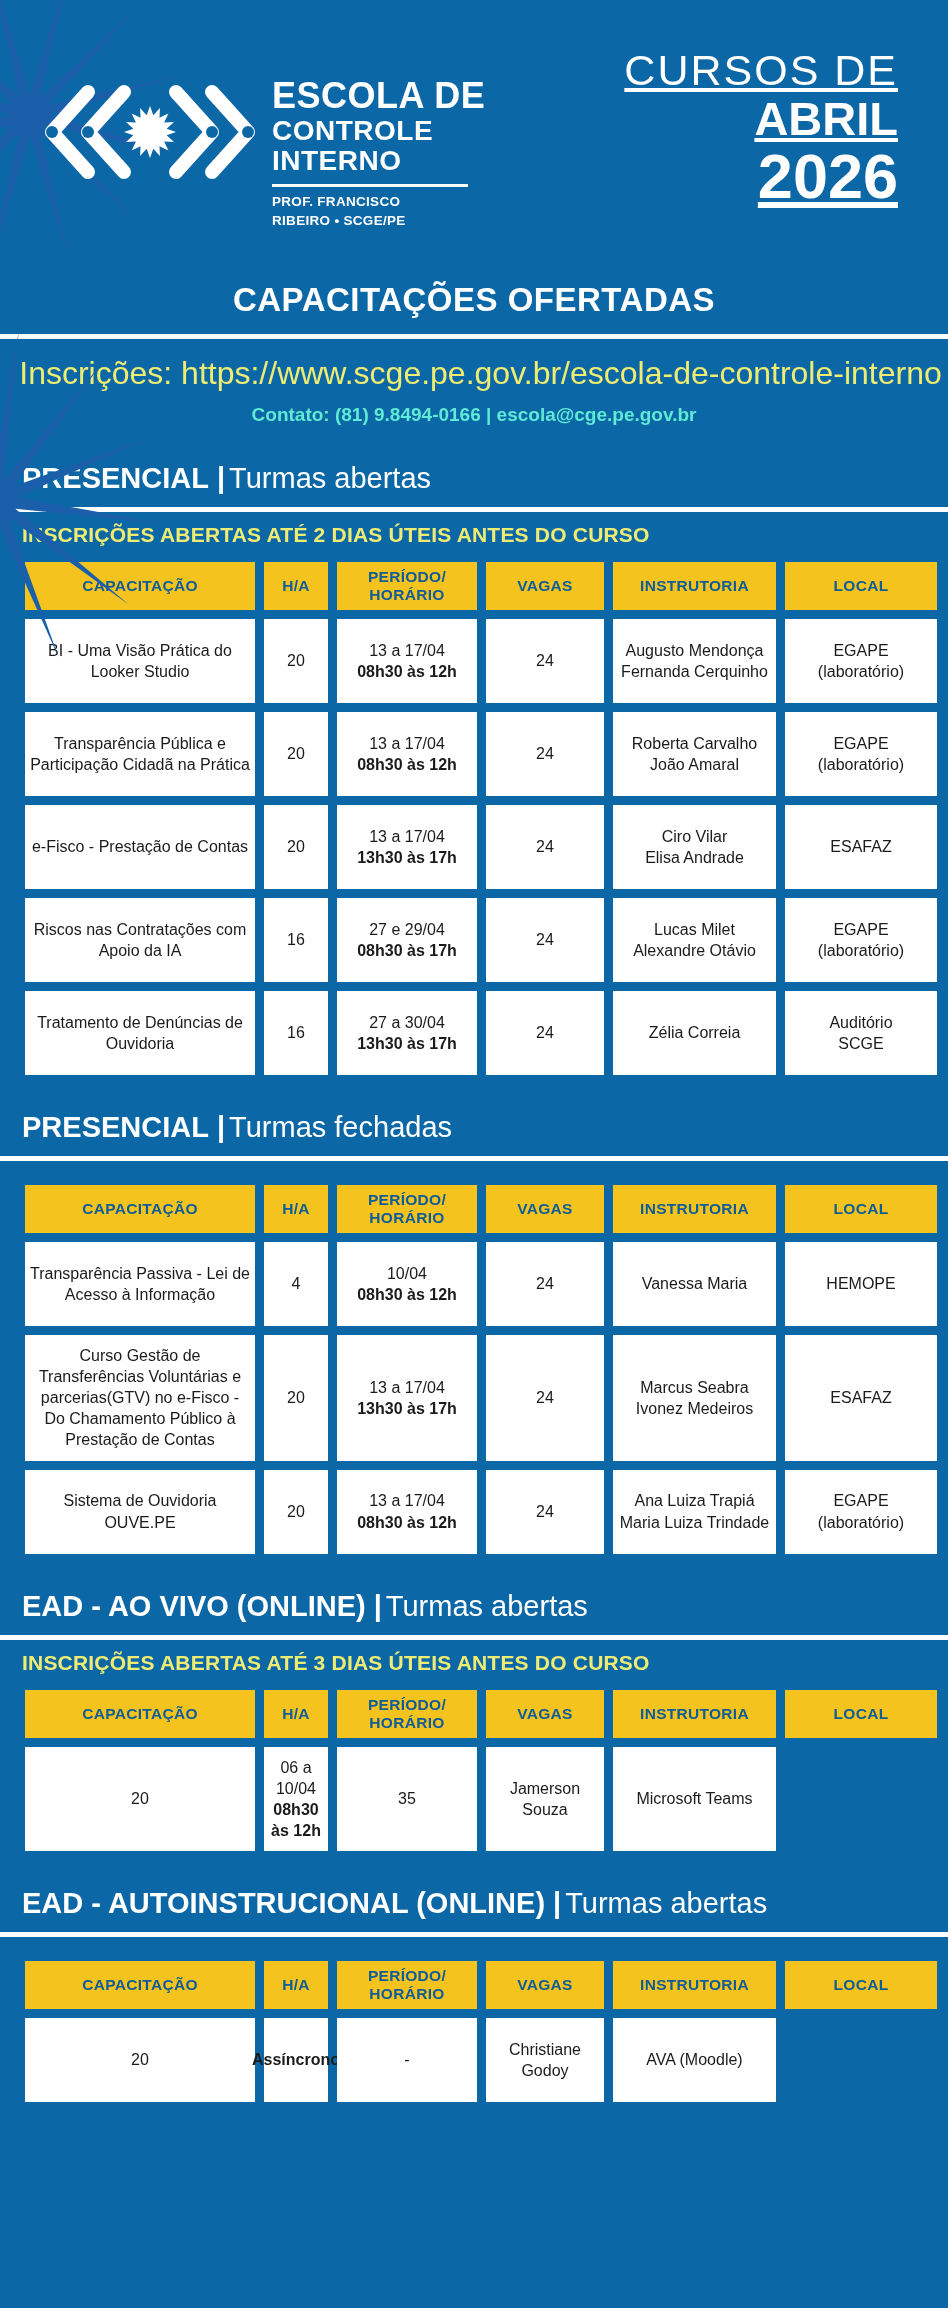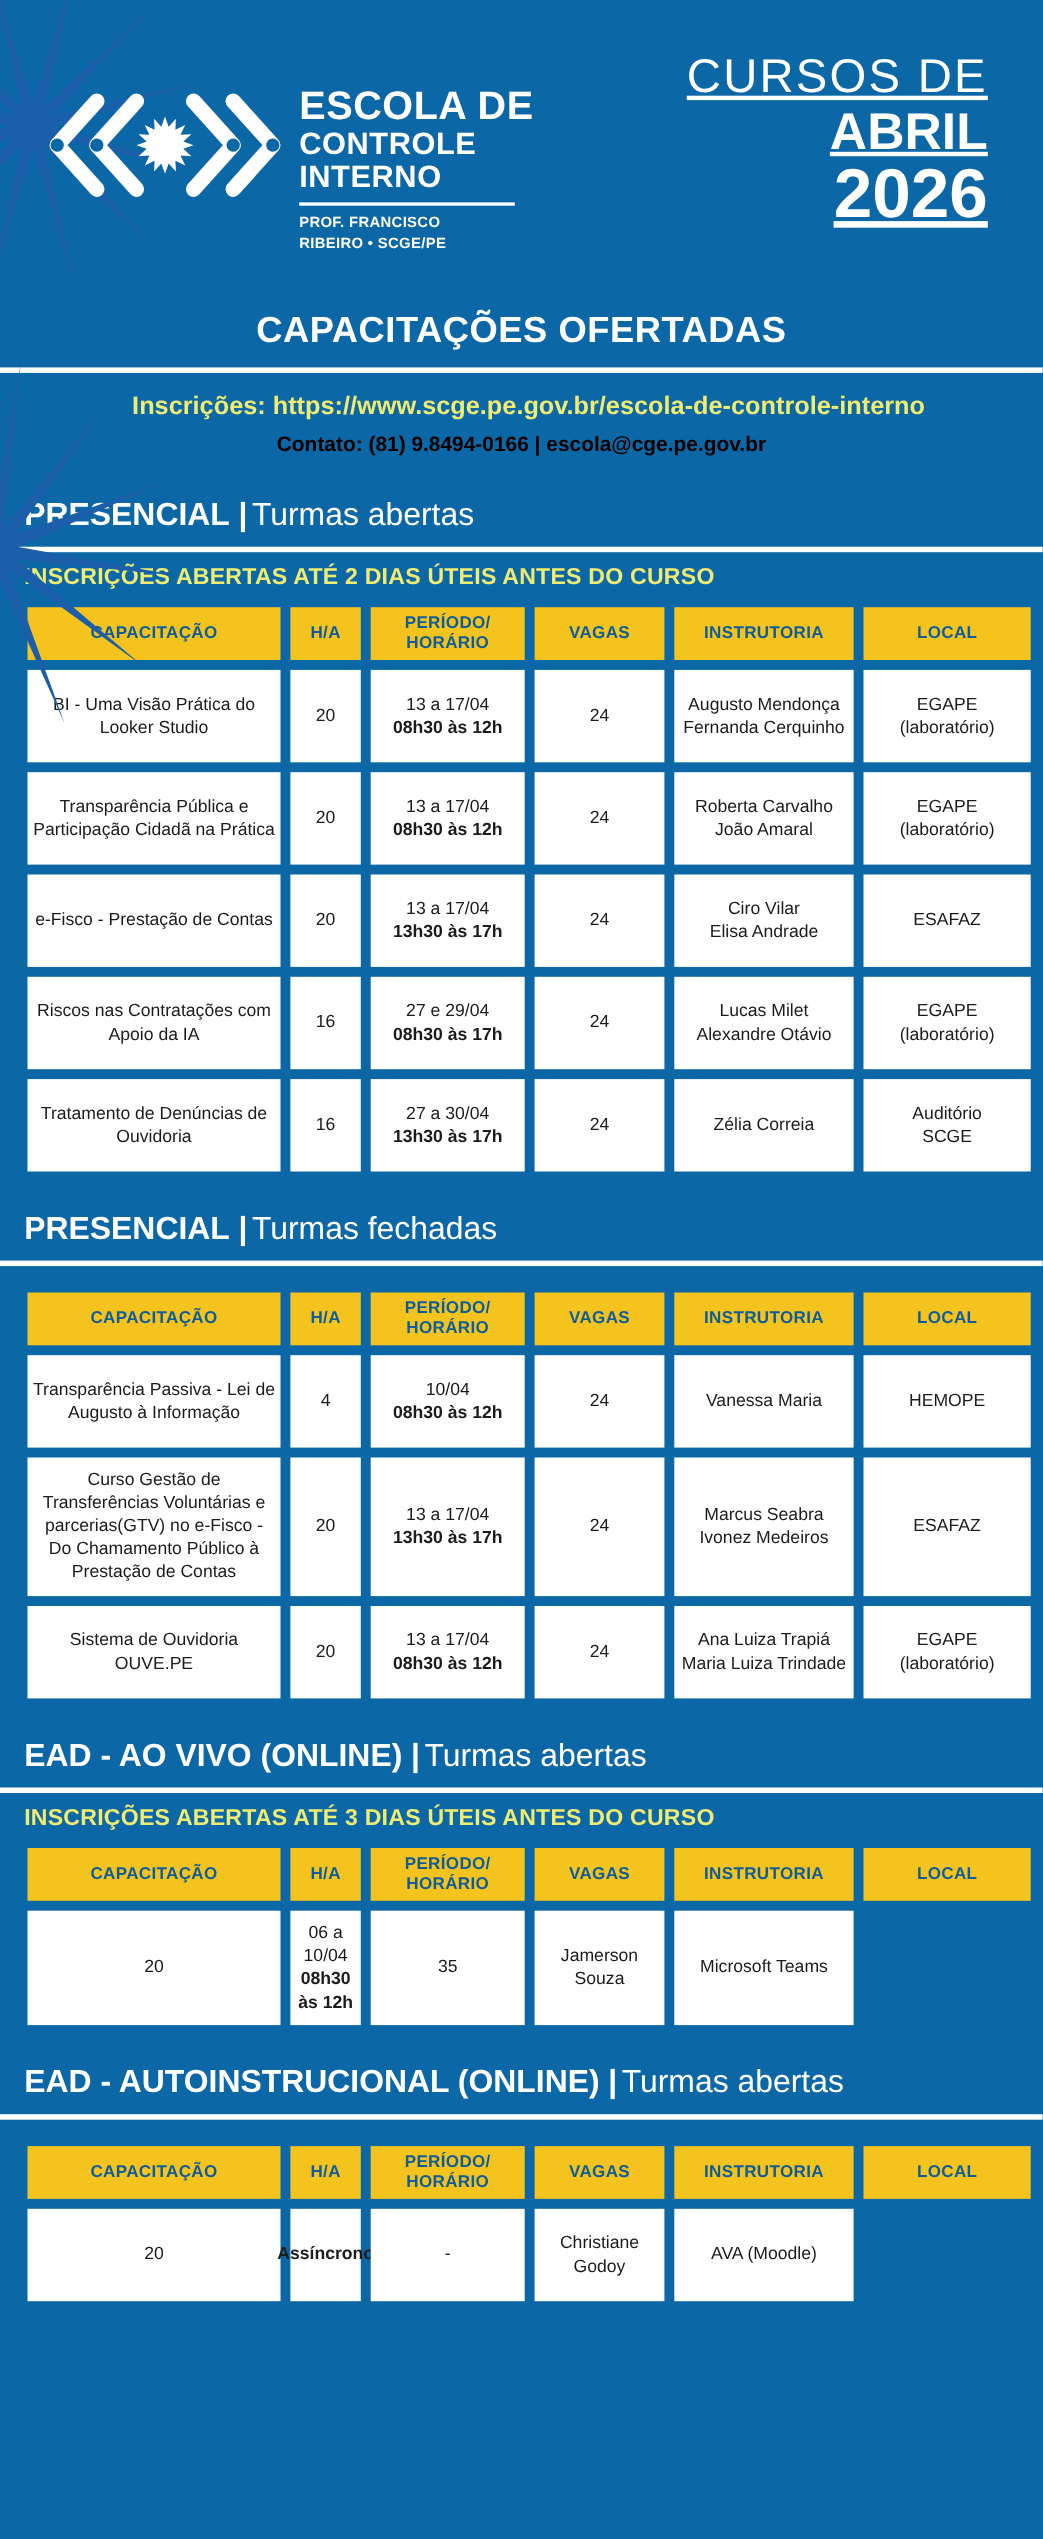--- a/index.html
+++ b/index.html
@@ -19,22 +19,22 @@
   .logo-rule{width:196px;height:3px;background:#fff;margin:7px 0 6px;}
   .logo-sub{font-size:13.5px;font-weight:700;line-height:1.4;white-space:pre-line;letter-spacing:.3px;}
   .month-block{position:absolute;right:50px;top:48px;text-align:right;text-decoration:underline;}
   .month-l1{font-size:43px;font-weight:300;letter-spacing:2px;line-height:1.05;}
   .month-l2{font-size:47px;font-weight:800;line-height:1.1;}
   .month-l3{font-size:63px;font-weight:800;line-height:1.0;}
   
   .banner-title{text-align:center;font-size:33px;font-weight:700;letter-spacing:.5px;margin:44px 0 15px;}
   .divider{height:5px;background:#fff;width:100%;}
   .contact-block{text-align:center;}
-  .inscriptions{color:#EFEC72;font-size:23px;font-weight:700;margin-top:16px;padding-left:13px;}
-  .contact-line{color:#000000;font-size:19px;font-weight:700;margin-top:12px;}
+  .inscriptions{color:#EFEC72;font-size:32px;font-weight:400;margin-top:16px;padding-left:13px;}
+  .contact-line{color:#5eead4;font-size:19px;font-weight:700;margin-top:12px;}
   
   .sec-title{font-size:29px;font-weight:400;margin:36px 0 12px 22px;}
   .sec-bold{font-weight:800;}
   .sec-pipe{font-weight:800;padding:0 4px 0 8px;}
   .notice{color:#EFEC72;font-size:21px;font-weight:700;margin:11px 0 0 22px;letter-spacing:.2px;}
   
   .course-table{display:grid;grid-template-columns:230px 64px 140px 118px 163px 152px;gap:9px;width:912px;margin:15px 0 0 25px;}
   .course-table.no-notice{margin-top:24px;}
   .th{background:#F5C31D;color:#0E5C99;font-weight:700;font-size:15.5px;min-height:48px;
       display:flex;align-items:center;justify-content:center;text-align:center;
@@ -181,21 +181,21 @@
 
   <div class="course-table no-notice">
     <div class="th">CAPACITAÇÃO</div>
     <div class="th">H/A</div>
     <div class="th">PERÍODO/
 HORÁRIO</div>
     <div class="th">VAGAS</div>
     <div class="th">INSTRUTORIA</div>
     <div class="th">LOCAL</div>
 
-    <div class="td">Transparência Passiva - Lei de Augusto à Informação</div>
+    <div class="td">Transparência Passiva - Lei de Acesso à Informação</div>
     <div class="td">4</div>
     <div class="td">
       <div>10/04</div>
       <div class="hl">08h30 às 12h</div>
     </div>
     <div class="td">24</div>
     <div class="td">Vanessa Maria</div>
     <div class="td">HEMOPE</div>
 
     <div class="td">Curso Gestão de Transferências Voluntárias e parcerias(GTV) no e-Fisco - Do Chamamento Público à Prestação de Contas</div>

